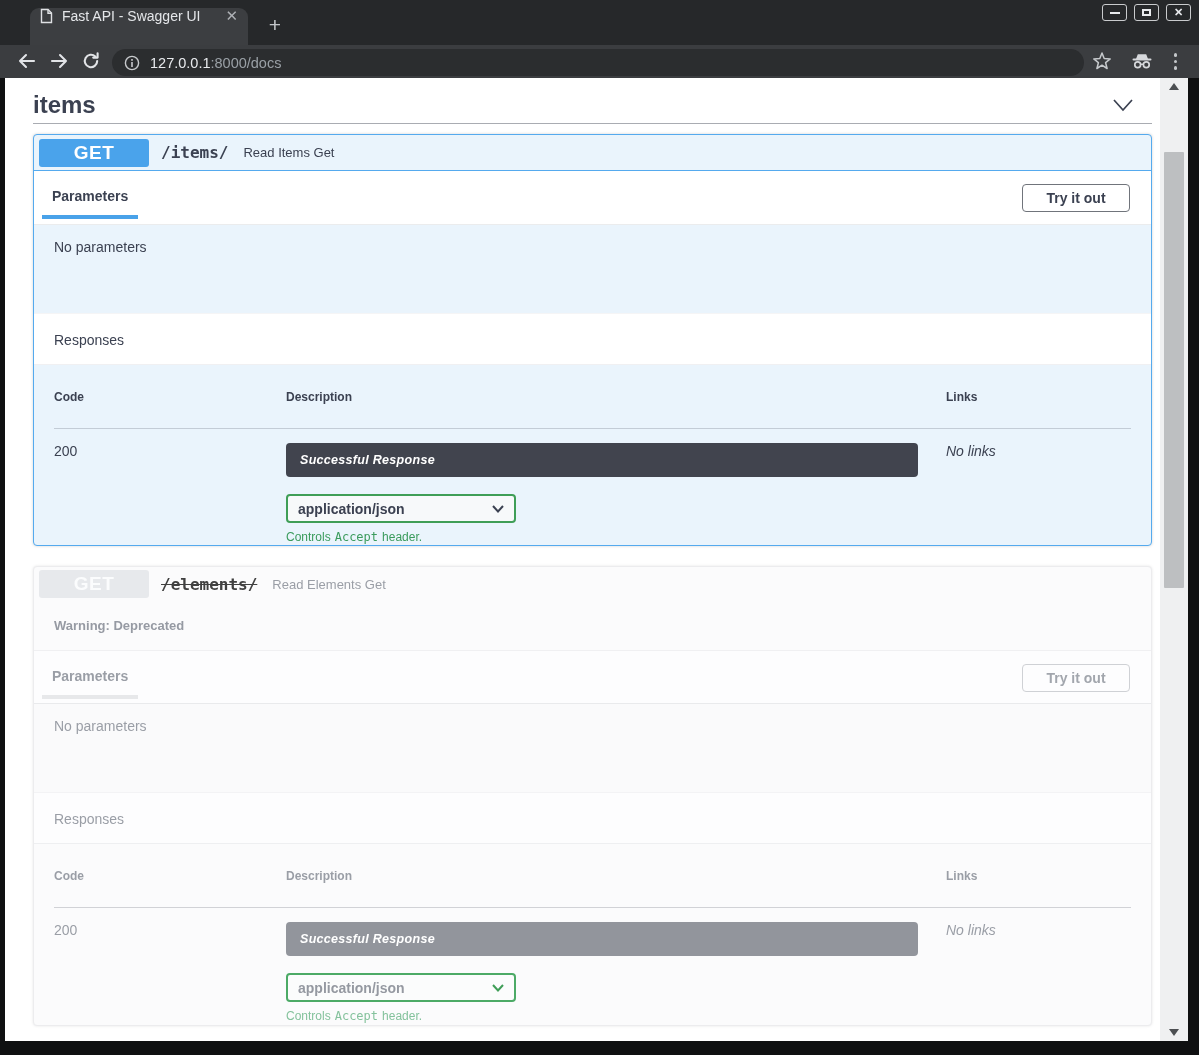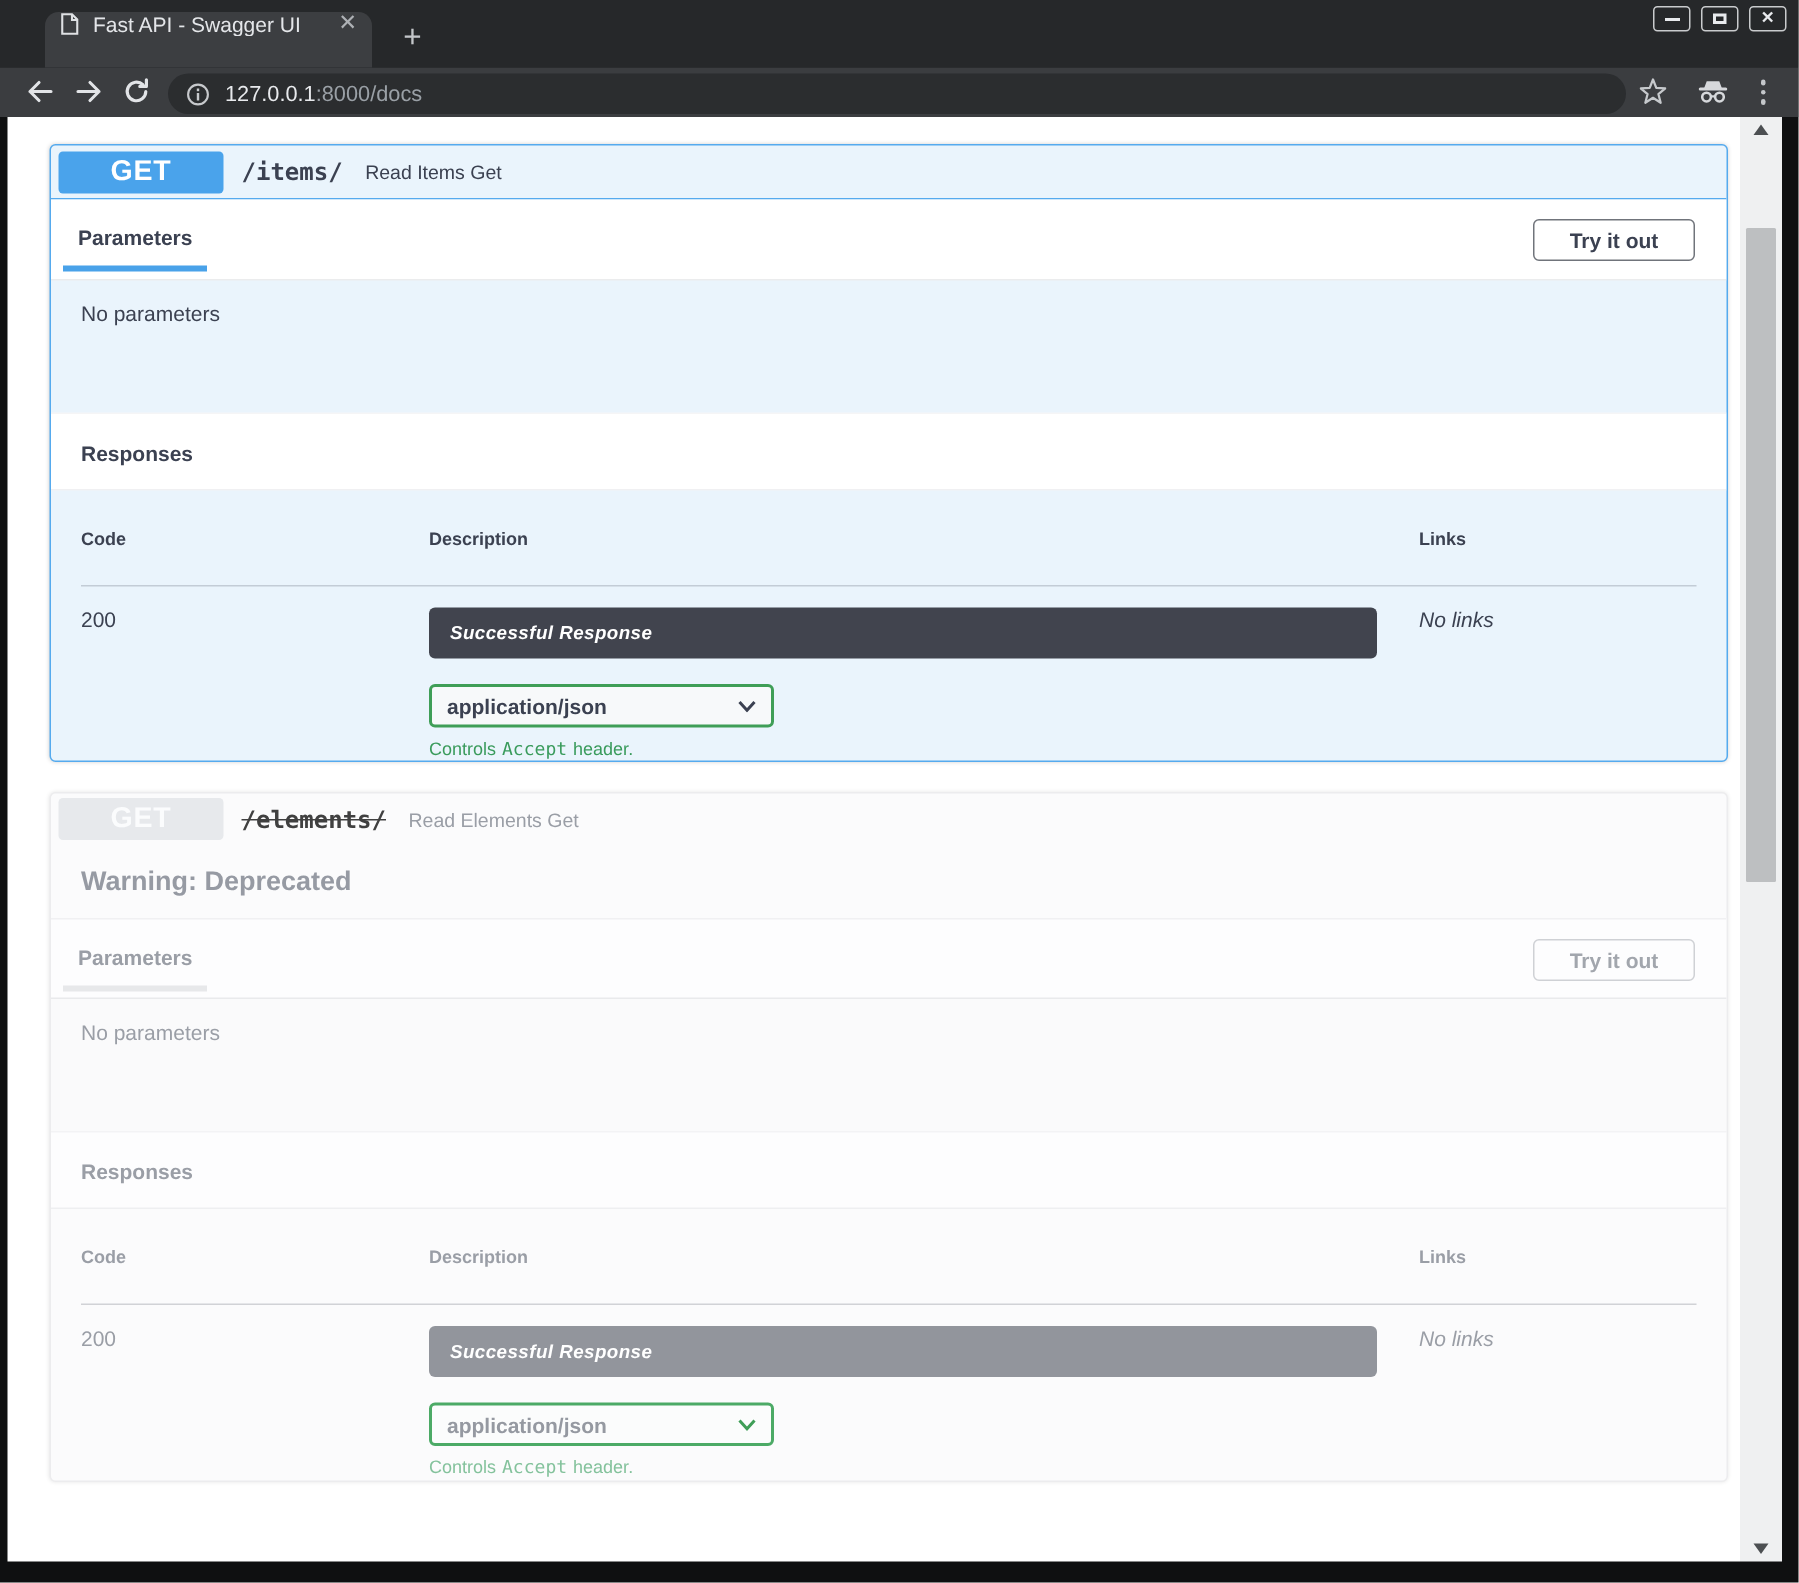--- a/index.html
+++ b/index.html
@@ -58,33 +58,33 @@
   .op1 .op-header { border-bottom:1px solid #55aaee; }
   .op2 .op-header { height:34px; }
   .badge { width:110px; height:28px; border-radius:3px; color:#fff; font-weight:bold; font-size:19px; display:flex; align-items:center; justify-content:center; letter-spacing:.5px; }
   .op1 .badge { background:#4aa3eb; }
   .op2 .badge { background:#e7e9ec; color:#fbfcfd; }
   .op-path { font-family:"DejaVu Sans Mono", monospace; font-weight:bold; font-size:16px; margin-left:12px; }
   .op2 .op-path { color:#404040; text-decoration:line-through; }
   .op-summary { font-size:13px; margin-left:15px; }
   .op2 .op-summary { color:#9a9ea6; }
 
-  .warning-row { height:49px; display:flex; align-items:center; padding:0 20px; font-weight:bold; font-size:18px; color:#969aa3; }
+  .warning-row { height:49px; display:flex; align-items:center; padding:0 20px; font-weight:bold; font-size:13px; color:#969aa3; }
 
   .section-row { position:relative; height:54px; background:#fff; border-bottom:1px solid rgba(59,65,81,.10); }
   .op2 .section-row { border-top:1px solid #f0f0f2; background:#fdfdfe; }
   .tab-label { position:absolute; left:8px; top:17px; padding:0 10px 11px; font-weight:bold; font-size:14px; color:#3b4151; border-bottom:4px solid #49a2e9; }
   .op2 .tab-label { color:#9a9ea6; border-bottom-color:#e7e8ea; }
   .try-btn { position:absolute; right:21px; top:13px; width:108px; height:28px; background:transparent; border:1.5px solid #70747b; border-radius:4px; font-weight:bold; font-size:14px; color:#3b4151; font-family:inherit; cursor:pointer; }
   .op2 .try-btn { border-color:#cfd1d5; color:#a2a6ad; }
 
   .op-body { height:88px; padding:14px 20px; font-size:14px; }
   .op2 .op-body { background:#fafafb; }
 
-  .resp-band { height:52px; line-height:52px; padding:0 20px; background:#fff; font-weight:bold; font-size:14px; border-bottom:1px solid rgba(59,65,81,.07); border-top:1px solid rgba(59,65,81,.05); }
+  .resp-band { height:52px; line-height:52px; padding:0 20px; background:#fff; font-weight:normal; font-size:14px; border-bottom:1px solid rgba(59,65,81,.07); border-top:1px solid rgba(59,65,81,.05); }
   .op2 .resp-band { background:#fdfdfe; color:#9a9ea6; }
 
   .resp-table { padding:0 20px; }
   .resp-head { display:grid; grid-template-columns:232px 660px 1fr; height:64px; align-items:center; font-size:12px; font-weight:bold; border-bottom:1px solid rgba(59,65,81,.22); }
   .resp-row { display:grid; grid-template-columns:232px 660px 1fr; padding-top:14px; font-size:14px; }
   .resp-box { width:632px; height:34px; border-radius:4px; background:#41444e; color:#fff; display:flex; align-items:center; padding:0 14px; font-family:Liberation Sans, sans-serif; font-style:italic; font-weight:bold; font-size:12.5px; letter-spacing:.3px; }
   .op2 .resp-box { background:#92959c; }
   .media-select { margin-top:17px; width:230px; height:29px; background:#f7f9fa; border:2px solid #3f9e57; border-radius:4px; display:flex; align-items:center; justify-content:space-between; padding:0 10px; font-weight:bold; font-size:14px; color:#3b4151; cursor:pointer; }
   .op2 .media-select { border-color:#4caa66; color:#9599a1; background:#fbfcfc; }
   .ctrl-note { margin-top:7px; font-size:12px; color:#3a9b5c; }
@@ -164,20 +164,26 @@
   </span>
   <div class="kebab">
       <i></i>
       <i></i>
       <i></i>
     </div>
 
   <div class="content">
     <div class="swagger">
 
+      <div class="tag-header">
+        <span class="tag-title">items</span>
+        <svg width="22" height="14" viewBox="0 0 22 14">
+            <polyline points="2,2 11,12 20,2" fill="none" stroke="#3b4151" stroke-width="1.7"></polyline>
+          </svg>
+      </div>
 
       <div class="opblock op1">
         <div class="op-header">
           <span class="badge">GET</span>
           <span class="op-path">/items/</span>
           <span class="op-summary">Read Items Get</span>
         </div>
         <div class="section-row">
           <span class="tab-label">Parameters</span>
           <button class="try-btn">Try it out</button>

